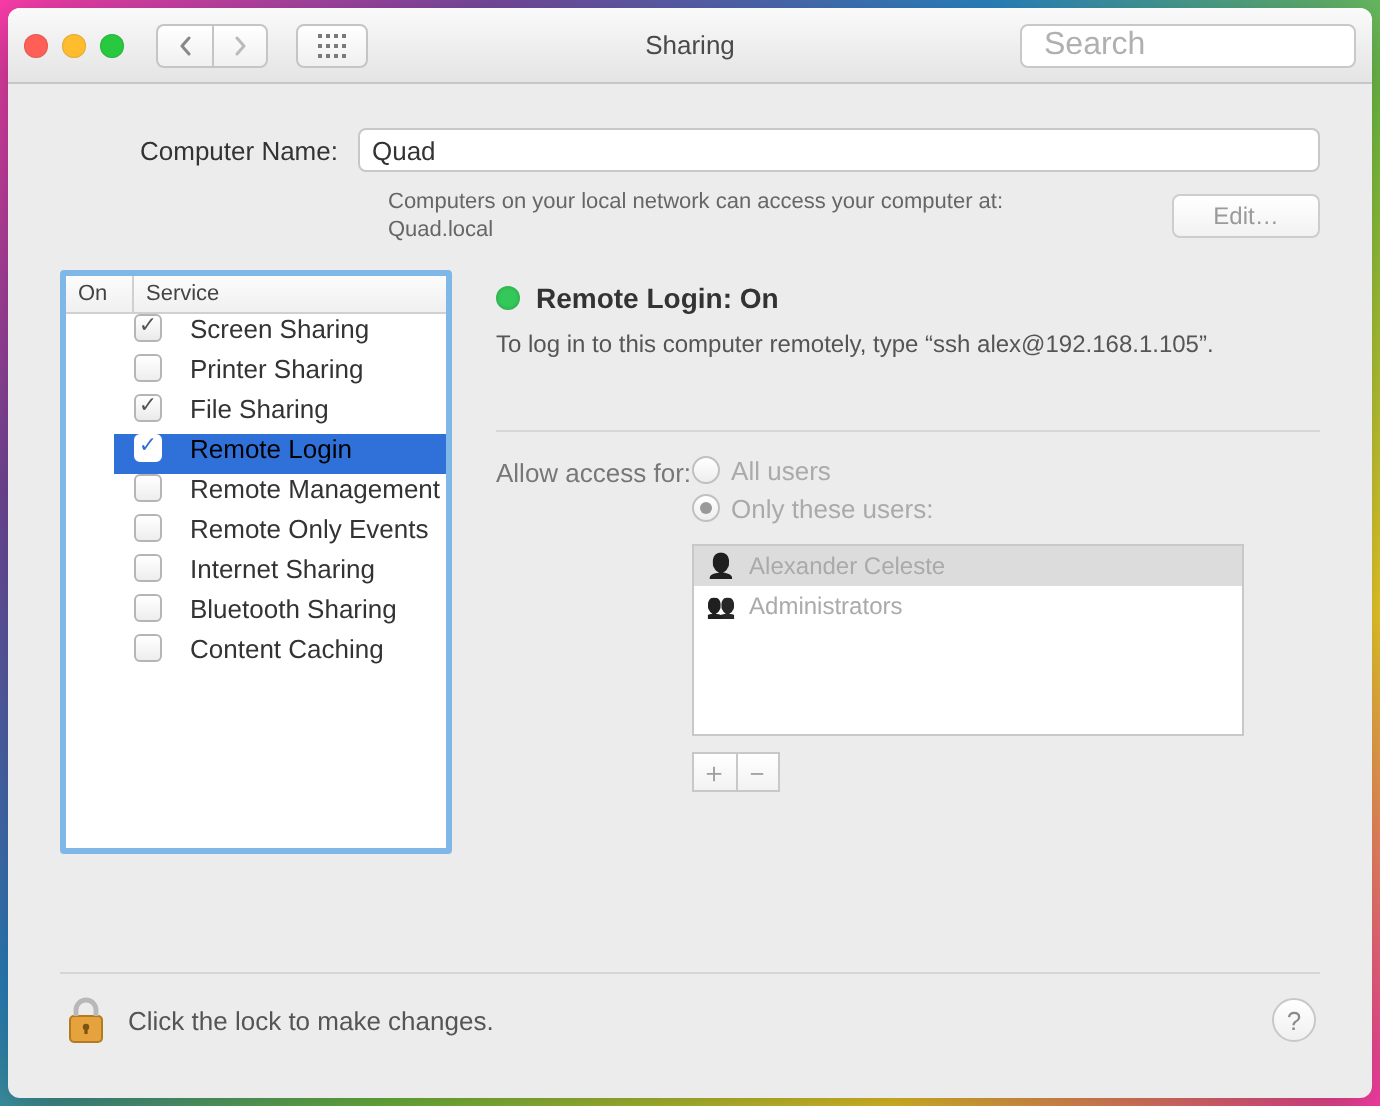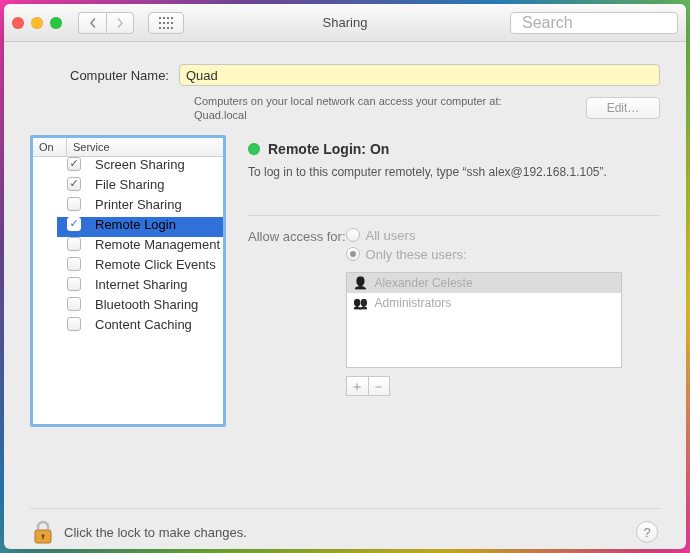--- a/index.html
+++ b/index.html
@@ -72,26 +72,26 @@
     gap: 5px;
   }
   .search input {
     border: none; outline: none; flex: 1; font-size: 16px; background: transparent;
   }
   .search input::placeholder { color: #b0b0b0; }
   .mag { width:12px; height:12px; }
   .chev { width:10px; height:10px; }
 
   
-  .content { flex: 1; padding: 16px 26px 2px 26px; display:flex; flex-direction:column; }
+  .content { flex: 1; padding: 16px 26px 24px 26px; display:flex; flex-direction:column; }
 
   .name-row { display:flex; align-items:center; gap:10px; margin: 6px 0 4px 40px; }
   .name-row label { color:#333; font-size:13px; }
   .name-input {
-    flex:1; height:22px; border:1px solid #c8c8c8; border-radius:4px; background:#fef9c3;
+    flex:1; height:22px; border:1px solid #c8c8c8; border-radius:4px; background:#ffffff;
     padding: 0 6px; font-size:13px; color:#333; outline:none;
   }
 
   .sub-row { display:flex; gap:12px; margin: 4px 0 12px 164px; align-items:center;}
   .sub-text { font-size:11px; color:#666; line-height:1.3; }
   .edit-btn {
     margin-left:auto;
     width:74px; height:22px;
     background: linear-gradient(#ffffff,#f2f2f2);
     border:1px solid #cdcdcd; border-radius:4px;
@@ -253,47 +253,47 @@
         </div>
         <div class="svc-list" id="svc-list">
             <div class="svc-row">
               <div class="cb">
                 <span class="mac-cb checked"></span>
               </div>
               <div class="lbl">Screen Sharing</div>
             </div>
             <div class="svc-row">
               <div class="cb">
+                <span class="mac-cb"></span>
+              </div>
+              <div class="lbl">Printer Sharing</div>
+            </div>
+            <div class="svc-row">
+              <div class="cb">
                 <span class="mac-cb checked"></span>
               </div>
               <div class="lbl">File Sharing</div>
             </div>
-            <div class="svc-row">
-              <div class="cb">
-                <span class="mac-cb"></span>
-              </div>
-              <div class="lbl">Printer Sharing</div>
-            </div>
             <div class="svc-row selected">
               <div class="cb">
                 <span class="mac-cb checked"></span>
               </div>
               <div class="lbl">Remote Login</div>
             </div>
             <div class="svc-row">
               <div class="cb">
                 <span class="mac-cb"></span>
               </div>
               <div class="lbl">Remote Management</div>
             </div>
             <div class="svc-row">
               <div class="cb">
                 <span class="mac-cb"></span>
               </div>
-              <div class="lbl">Remote Click Events</div>
+              <div class="lbl">Remote Only Events</div>
             </div>
             <div class="svc-row">
               <div class="cb">
                 <span class="mac-cb"></span>
               </div>
               <div class="lbl">Internet Sharing</div>
             </div>
             <div class="svc-row">
               <div class="cb">
                 <span class="mac-cb"></span>

